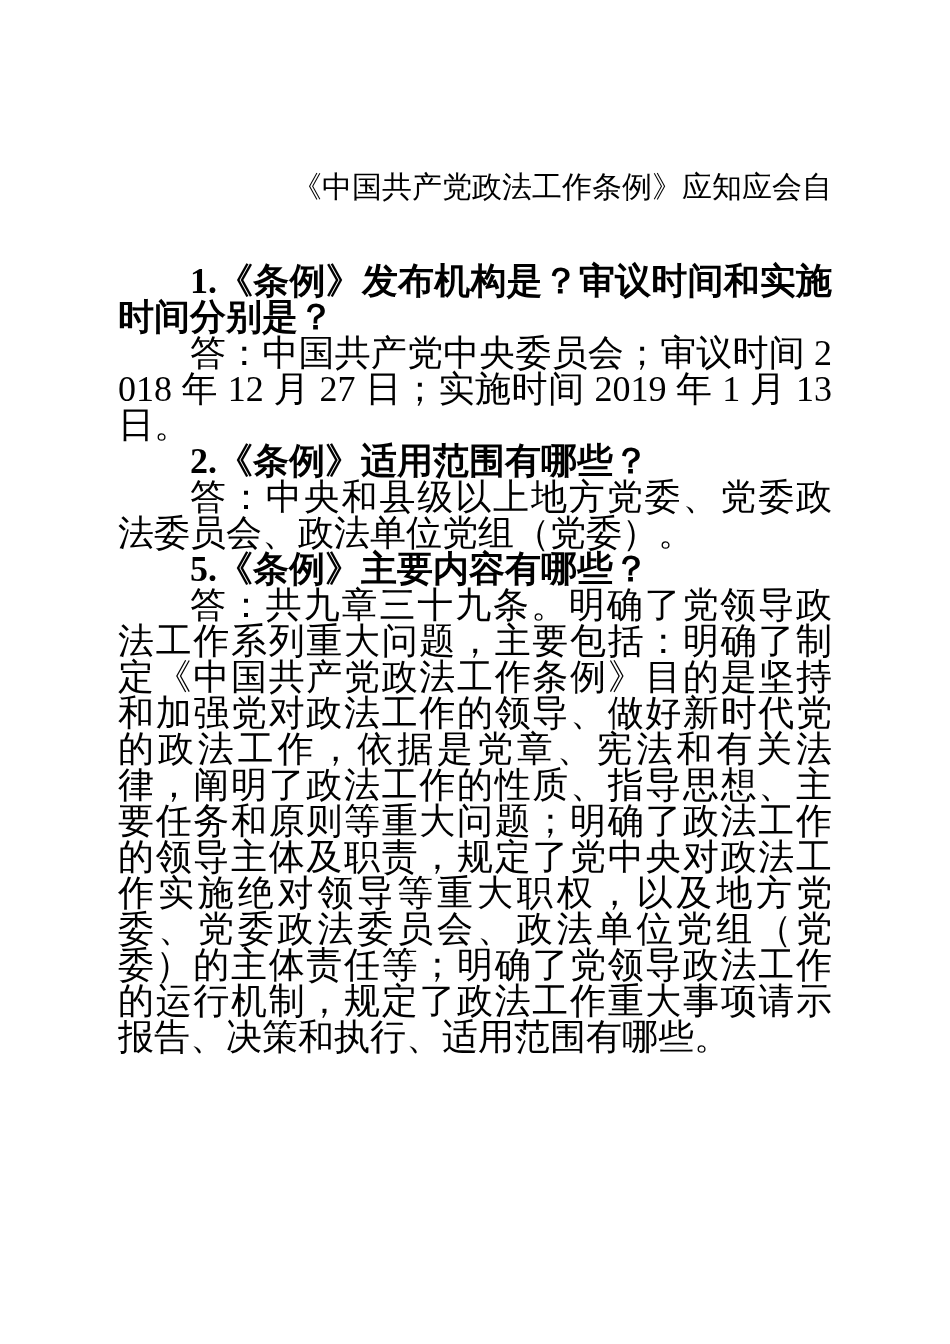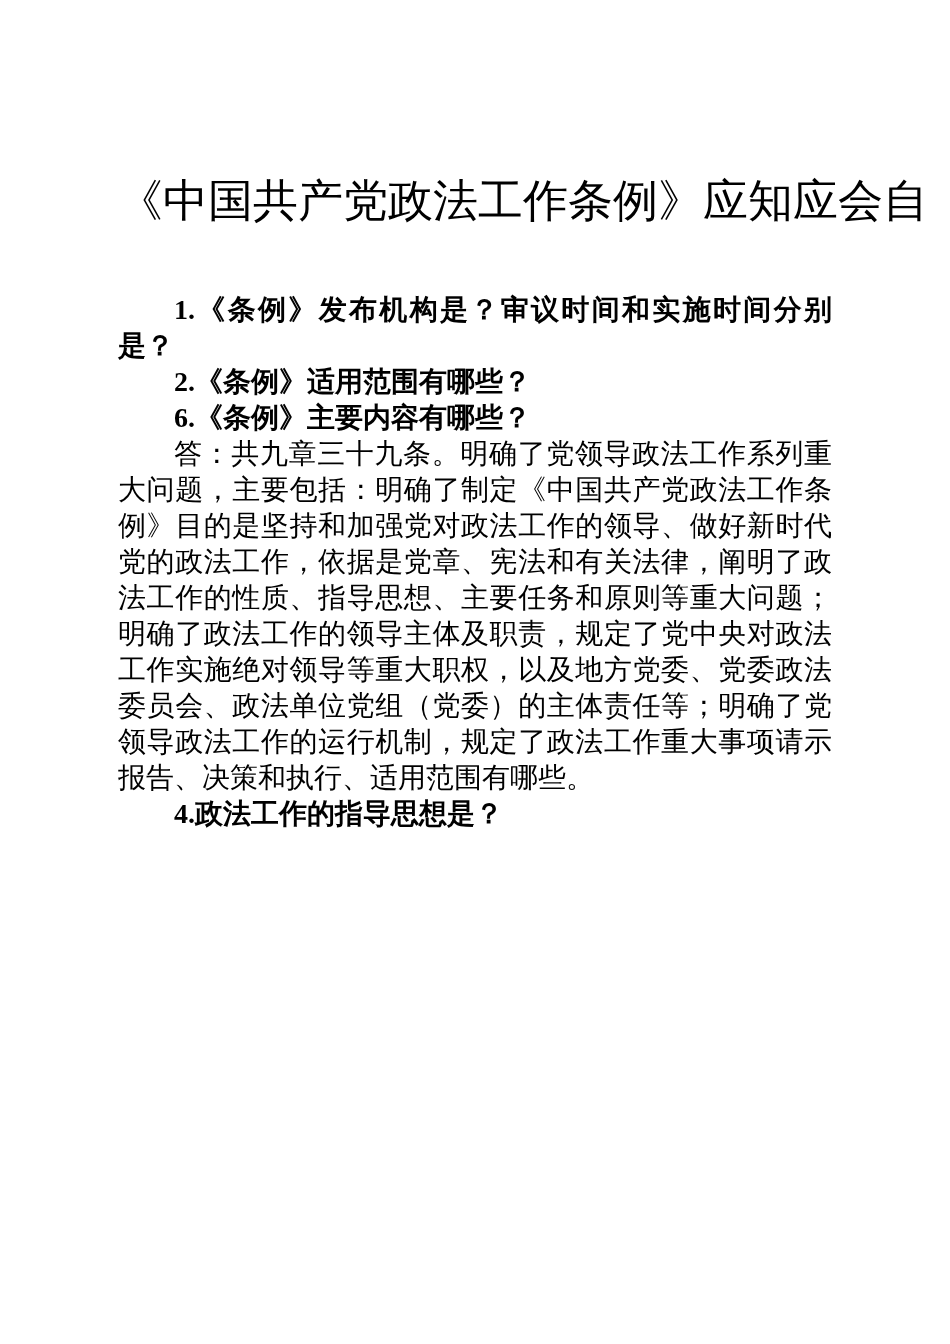--- a/index.html
+++ b/index.html
@@ -13,34 +13,34 @@
     width: 950px;
     height: 1344px;
     margin: 0 auto;
     background: #ffffff;
     color: #000000;
     padding: 158px 118px 40px 118px;
     font-family: "Liberation Serif", "DejaVu Serif", serif;
     overflow: hidden;
   }
   .doc-title {
-    font-size: 45px;
+    font-size: 30px;
     font-weight: 400;
-    text-align: center;
+    text-align: right;
     margin: 0 0 46px 0;
     line-height: 1.95;
     font-family: Liberation Serif, serif;
   }
   .title-line {
     display: block;
     white-space: nowrap;
   }
   .qa-item p {
     margin: 0;
-    font-size: 28px;
+    font-size: 36px;
     line-height: 36px;
     text-align: justify;
     text-indent: 2em;
     word-break: break-all;
   }
   .question {
     font-weight: 700;
   }
   .answer {
     font-weight: 400;
@@ -49,28 +49,29 @@
 </head>
 <body>
 
 <div class="page">
   <h1 class="doc-title">
     <span class="title-line">《中国共产党政法工作条例》应知应会自</span>
   </h1>
   <div class="qa-list" id="qa-list">
   <div class="qa-item">
     <p class="question">1.《条例》发布机构是？审议时间和实施时间分别是？</p>
+    <p class="answer">答：中国共产党中央委员会；审议时间 2018 年 12 月 27 日；实施时间 2019 年 1 月 13 日。</p>
   </div>
 
   <div class="qa-item">
     <p class="question">2.《条例》适用范围有哪些？</p>
+    <p class="answer">答：中央和县级以上地方党委、党委政法委员会、政法单位党组（党委）。</p>
   </div>
 
   <div class="qa-item">
-    <p class="question">6.《条例》主要内容有哪些？</p>
+    <p class="question">5.《条例》主要内容有哪些？</p>
     <p class="answer">答：共九章三十九条。明确了党领导政法工作系列重大问题，主要包括：明确了制定《中国共产党政法工作条例》目的是坚持和加强党对政法工作的领导、做好新时代党的政法工作，依据是党章、宪法和有关法律，阐明了政法工作的性质、指导思想、主要任务和原则等重大问题；明确了政法工作的领导主体及职责，规定了党中央对政法工作实施绝对领导等重大职权，以及地方党委、党委政法委员会、政法单位党组（党委）的主体责任等；明确了党领导政法工作的运行机制，规定了政法工作重大事项请示报告、决策和执行、适用范围有哪些。</p>
   </div>
 
   <div class="qa-item">
-    <p class="question">4.政法工作的指导思想是？</p>
   </div>
 </div>
 </div>
 
 </body></html>

